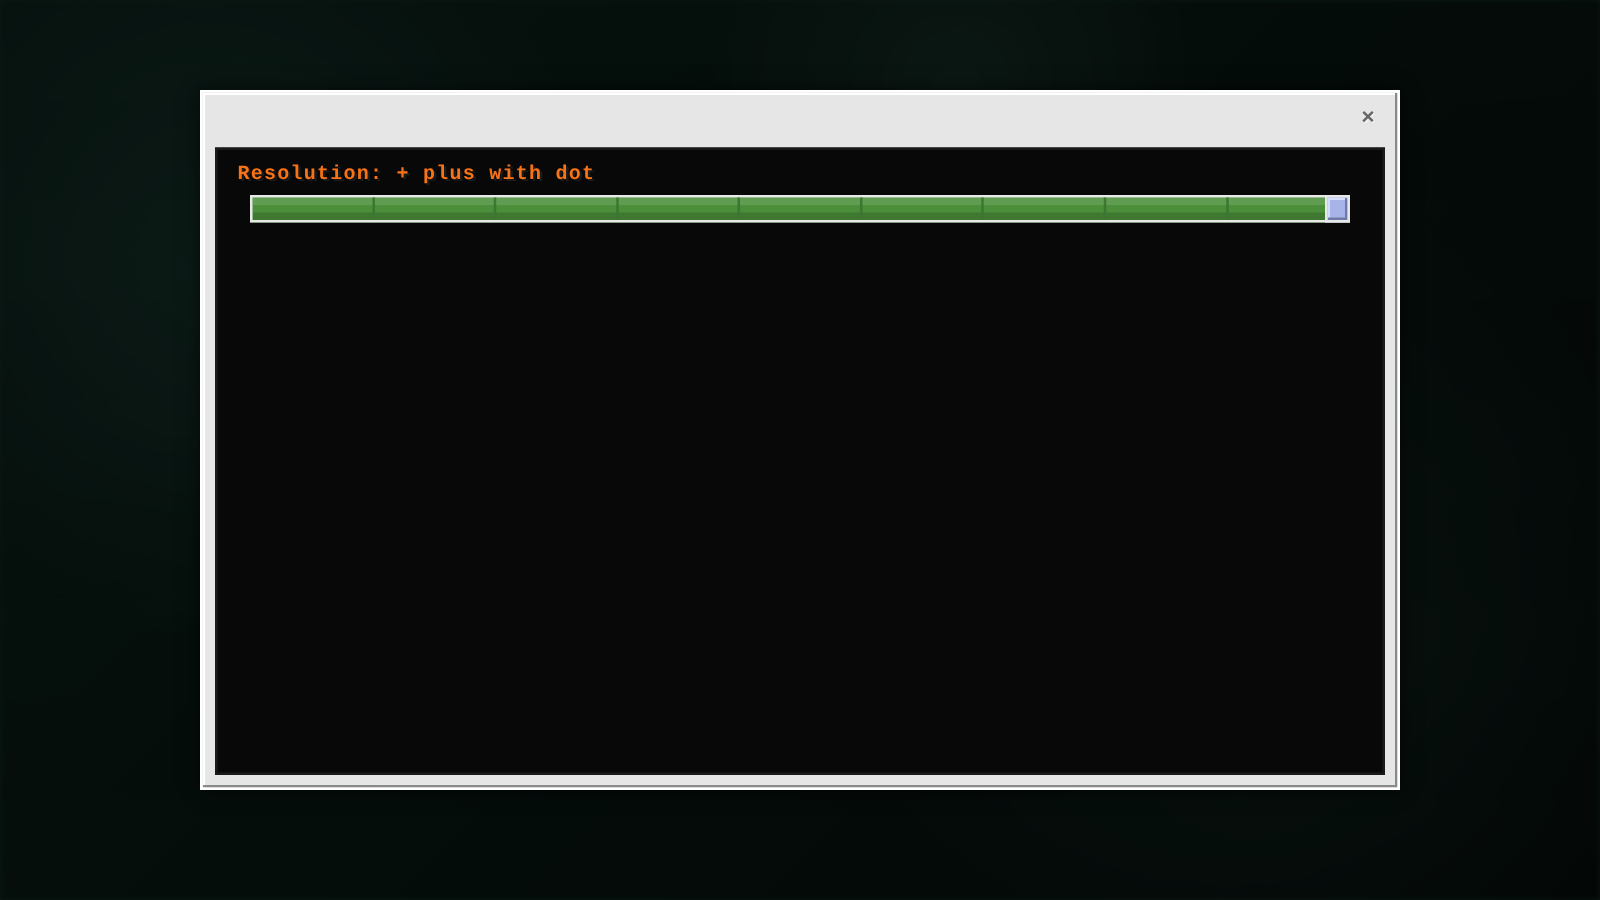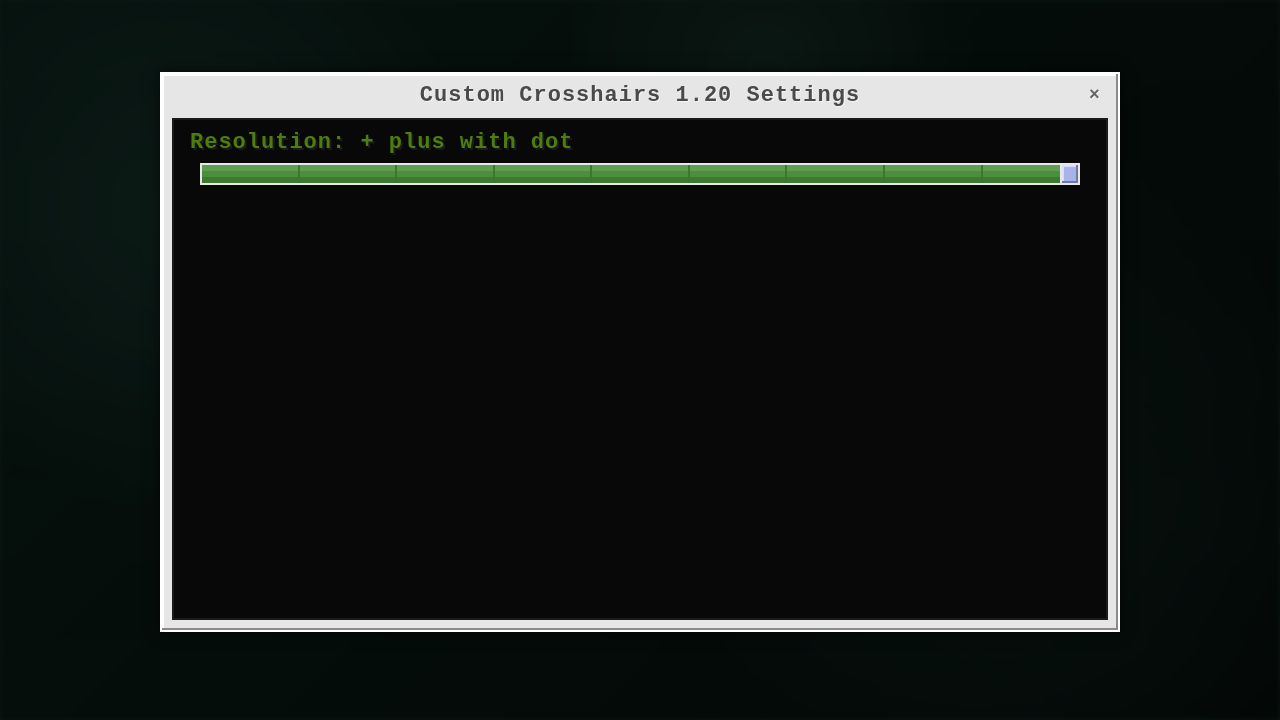--- a/index.html
+++ b/index.html
@@ -61,22 +61,22 @@
     cursor:pointer;
   }
   .panel {
     position: absolute;
     left: 10px; right: 10px; top: 44px; bottom: 10px;
     background: #080808;
     border: 2px solid #1a1a1a;
     padding: 8px 12px;
   }
   .field-label {
-    color: #4d7c0f;
-    font-size: 22px;
+    color: #f97316;
+    font-size: 16px;
     font-weight: bold;
     letter-spacing: 1px;
     margin: 2px 0 8px 4px;
     text-shadow: 2px 2px 0 #1a1a1a;
   }
   .slider {
     position: relative;
     margin: 0 14px;
     height: 22px;
     border: 2px solid #e8e8e8;
@@ -98,21 +98,20 @@
     box-shadow: inset -2px -2px 0 #707aa8, inset 2px 2px 0 #d6deff;
   }
 </style>
 </head>
 <body>
 
 <div class="bg"></div>
 
 <div class="dialog">
   <div class="titlebar">
-    <span>Custom Crosshairs 1.20 Settings</span>
     <div class="close-btn">
       <span>×</span>
     </div>
   </div>
 
   <div class="panel">
     <div class="field-label">
       <span>Resolution: </span><span>+ plus with dot</span>
     </div>
     <div class="slider">

